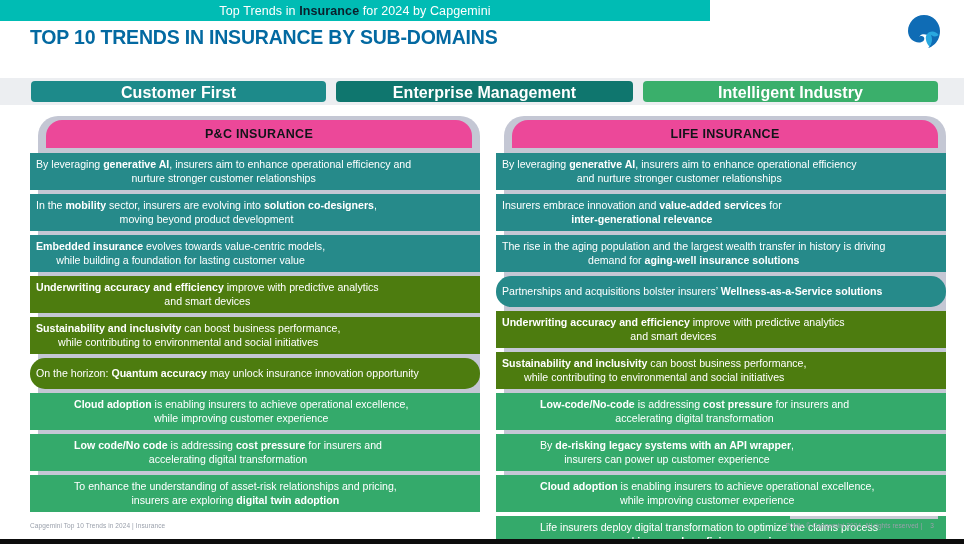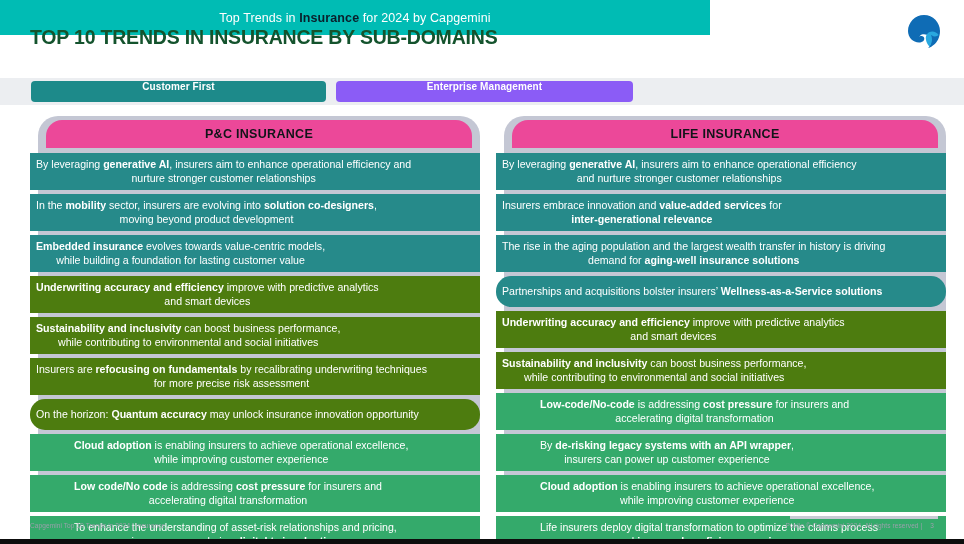--- a/index.html
+++ b/index.html
@@ -14,21 +14,21 @@
     font-family: "Liberation Sans", sans-serif;
     position: relative;
   }
 
   
   .banner {
     position: absolute;
     left: 0;
     top: 0;
     width: 710px;
-    height: 35px;
+    height: 21px;
     background: #00bcb4;
     display: flex;
     align-items: center;
     justify-content: center;
   }
   .banner-text {
     color: #ffffff;
     font-size: 12.5px;
     letter-spacing: 0.1px;
     white-space: nowrap;
@@ -38,21 +38,21 @@
     font-weight: bold;
   }
 
   
   .page-title {
     position: absolute;
     left: 30px;
     top: 26px;
     font-size: 19.5px;
     font-weight: bold;
-    color: #14532d;
+    color: #0369a1;
     letter-spacing: -0.2px;
     white-space: nowrap;
   }
 
   
   .logo {
     position: absolute;
     right: 18px;
     top: 12px;
     width: 44px;
@@ -67,24 +67,24 @@
     width: 964px;
     height: 27px;
     background: #eceef1;
   }
   .tab {
     position: absolute;
     top: 3px;
     height: 21px;
     border-radius: 4px;
     display: flex;
-    align-items: flex-start;
+    align-items: flex-end;
     justify-content: center;
     color: #ffffff;
-    font-size: 10px;
+    font-size: 16px;
     font-weight: bold;
     letter-spacing: 0.1px;
     white-space: nowrap;
   }
   .tab-0 { left: 31px;  width: 295px; background: #1d8a8a; }
   .tab-1 { left: 336px; width: 297px; background: #1e3246; }
   .tab-2 { left: 643px; width: 295px; background: #3aaf6b; }
 
   
   .col {
@@ -205,22 +205,25 @@
   <svg viewBox="0 0 44 40" width="44" height="40" aria-hidden="true">
     <path d="M22 3 C13 3 6 10.5 6 19 C6 25.5 11 30.5 17 30.5 C20 30.5 22.3 29 22.3 26.8 C22.3 25 21 24 19.5 24 C18.2 24 17.2 24.6 17.2 24.6 C17.2 24.6 18.5 22.2 22 22.2 C26 22.2 29 25.2 29 29 C29 33 26 36.3 26 36.3 C26 36.3 38 32.5 38 19 C38 10.5 31 3 22 3 Z" fill="#0f6cb5"></path>
     <path d="M30.2 19.5 C26.6 19.5 23.8 22.4 23.8 26 C23.8 31.2 27.6 34.6 27.6 34.6 C27.6 34.6 30 31.6 30 27.5 C30 24.8 28.8 22.8 28.8 22.8 C28.8 22.8 30.8 24.5 32.8 24.5 C35 24.5 36.6 22.9 36.6 22.9 C35.2 20.8 32.9 19.5 30.2 19.5 Z" fill="#29a8df"></path>
   </svg>
 </div>
 
 <div class="tabstrip">
   <div class="tab tab-0" style="background: rgb(29, 138, 138);">
     <span>Customer First</span>
   </div>
-  <div class="tab tab-1" style="background: #8b5cf6;">
+  <div class="tab tab-1" style="background: #0f766e;">
     <span>Enterprise Management</span>
+  </div>
+  <div class="tab tab-2" style="background: rgb(58, 175, 107);">
+    <span>Intelligent Industry</span>
   </div>
 </div>
 
 <div class="col col-left">
   <div class="col-shadow"></div>
   <div class="col-header">
     <span class="col-header-text">P&amp;C INSURANCE</span>
   </div>
   <div class="rows">
       <div class="row c-teal tall">
@@ -230,23 +233,20 @@
         <div class="row-text">In the <b>mobility</b> sector, insurers are evolving into <b>solution co-designers</b>,<br>moving beyond product development</div>
       </div>
       <div class="row c-teal tall">
         <div class="row-text"><b>Embedded insurance</b> evolves towards value-centric models,<br>while building a foundation for lasting customer value</div>
       </div>
       <div class="row c-navy tall">
         <div class="row-text"><b>Underwriting accuracy and efficiency</b> improve with predictive analytics<br>and smart devices</div>
       </div>
       <div class="row c-navy tall">
         <div class="row-text"><b>Sustainability and inclusivity</b> can boost business performance,<br>while contributing to environmental and social initiatives</div>
-      </div>
-      <div class="row c-navy tall">
-        <div class="row-text">Insurers are <b>refocusing on fundamentals</b> by recalibrating underwriting techniques<br>for more precise risk assessment</div>
       </div>
       <div class="row c-navy short">
         <div class="row-text">On the horizon: <b>Quantum accuracy</b> may unlock insurance innovation opportunity</div>
       </div>
       <div class="row c-green tall">
         <div class="row-text"><b>Cloud adoption</b> is enabling insurers to achieve operational excellence,<br>while improving customer experience</div>
       </div>
       <div class="row c-green tall">
         <div class="row-text"><b>Low code/No code</b> is addressing <b>cost pressure</b> for insurers and<br>accelerating digital transformation</div>
       </div>

